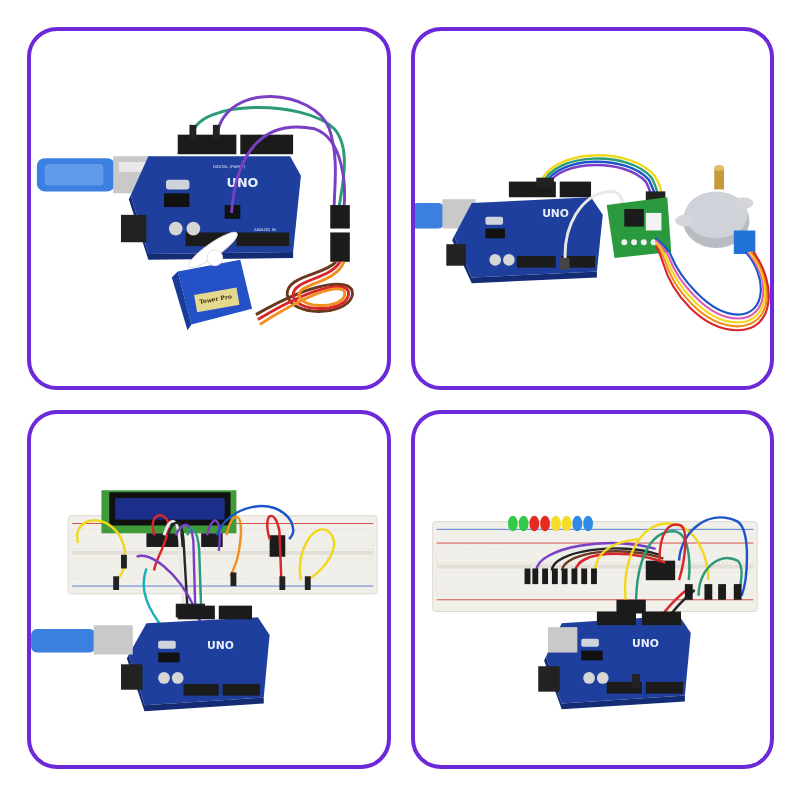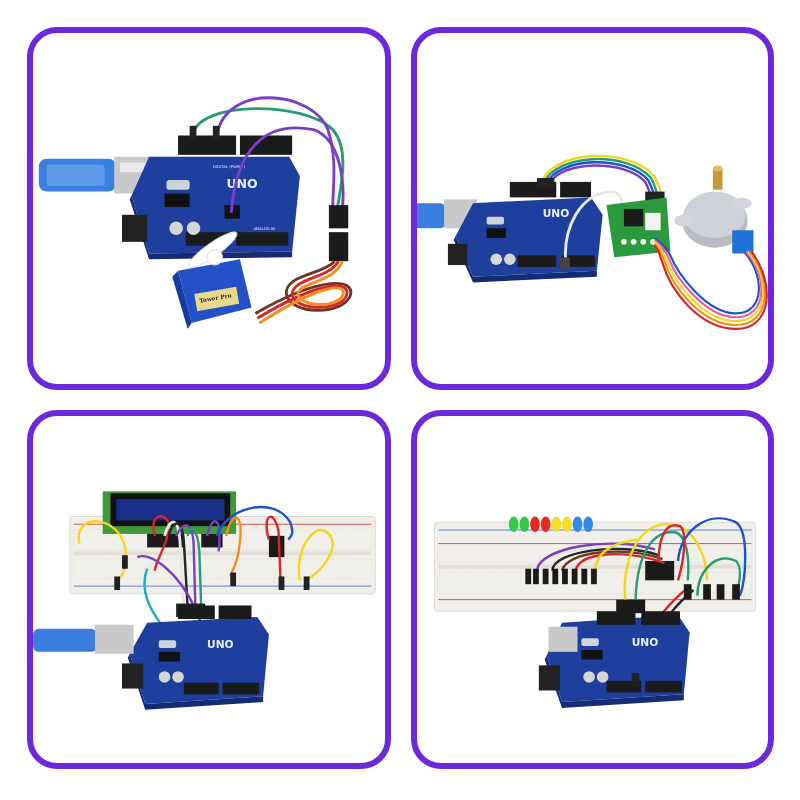--- a/index.html
+++ b/index.html
@@ -1,19 +1,19 @@
 <!DOCTYPE html>
 <html><head>
 <meta charset="utf-8">
 <style>
   html, body { margin:0; padding:0; background:#ffffff; }
   body { width:800px; height:800px; position:relative; overflow:hidden; font-family:"DejaVu Sans", sans-serif; }
   .card {
     position:absolute; box-sizing:border-box; background:#ffffff;
-    border:6px solid #6d28d9; border-radius:30px; overflow:hidden;
+    border:4px solid #6d28d9; border-radius:30px; overflow:hidden;
   }
   #card-0 { left:27px;  top:27px;  width:364px; height:363px; }
   #card-1 { left:411px; top:27px;  width:363px; height:363px; }
   #card-2 { left:27px;  top:410px; width:364px; height:359px; }
   #card-3 { left:411px; top:410px; width:363px; height:359px; }
   .card svg { position:absolute; left:0; top:0; width:100%; height:100%; }
   .uno-label { font-family:"DejaVu Sans", sans-serif; font-weight:bold; fill:#e8eefc; }
   .tiny-label { font-family:"DejaVu Sans", sans-serif; fill:#dfe7fb; }
   .servo-label { font-family:"DejaVu Serif", serif; font-weight:bold; fill:#3a2a10; }
 </style>

